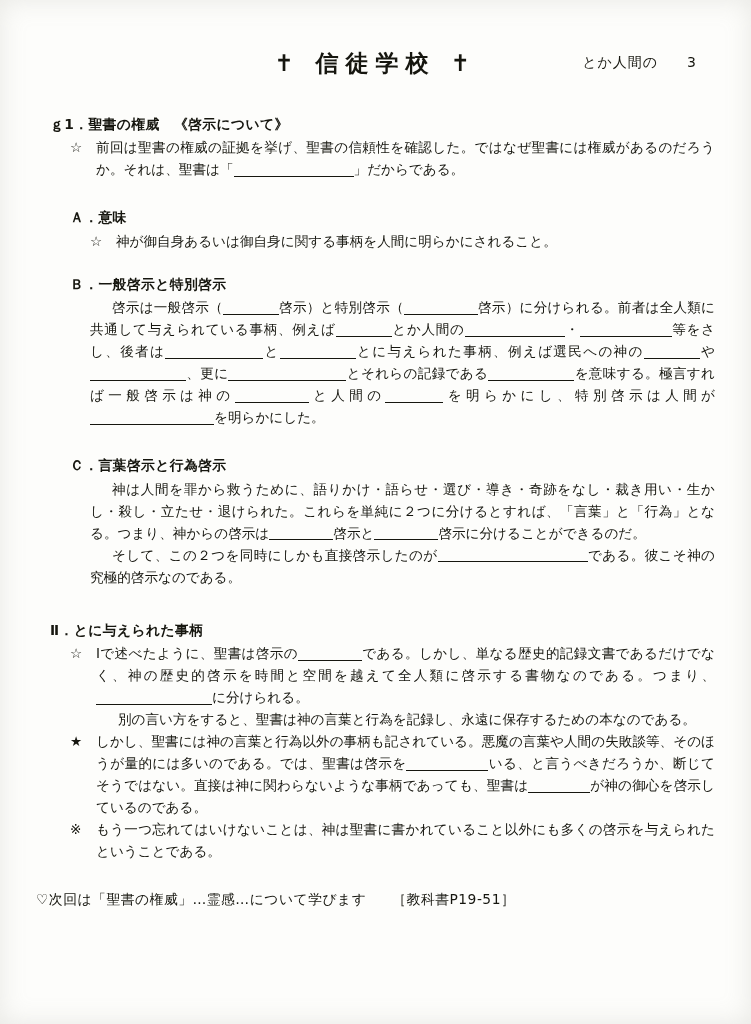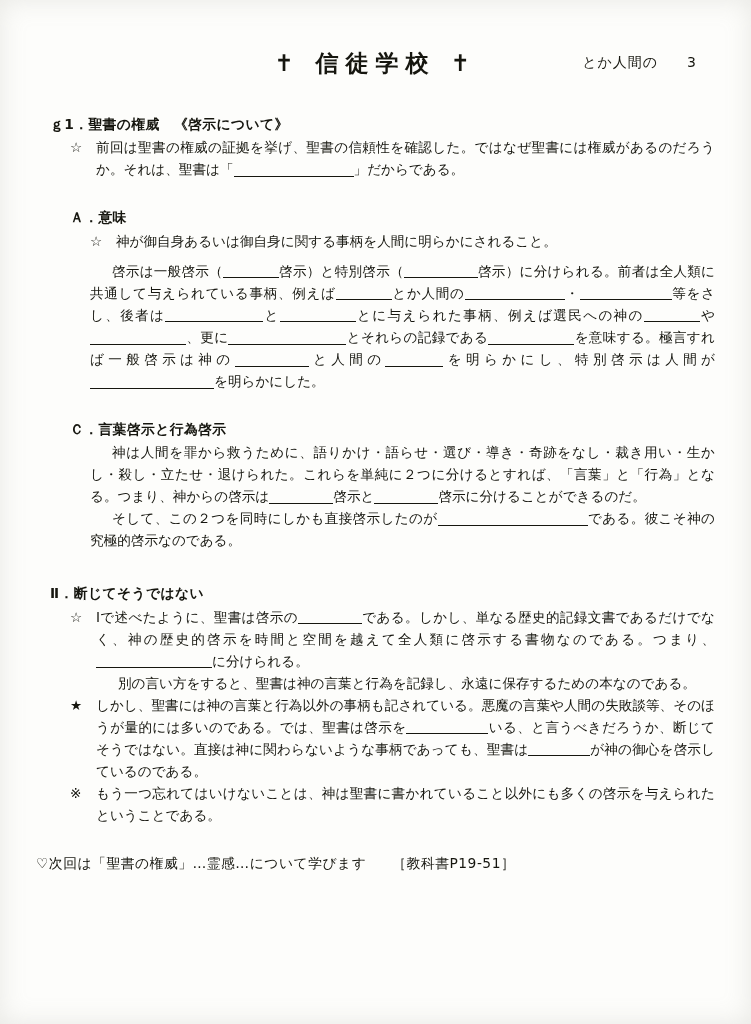--- a/index.html
+++ b/index.html
@@ -149,39 +149,40 @@
       <div class="sec">
 
         <div class="sec-head lv3">Ａ．意味</div>
         <div class="para p-star" style="margin-left:54px">
           <span class="mk">☆</span>
           <span>神が御自身あるいは御自身に関する事柄を人間に明らかにされること。</span>
         </div>
 
         <div class="spacer-sm"></div>
 
+        <div class="sec-head lv3">Ｂ．一般啓示と特別啓示</div>
         <div class="para p-hang">
           <span>啓示は一般啓示（</span><span class="blank" style="width:56px"></span><span>啓示）と特別啓示（</span><span class="blank" style="width:74px"></span><span>啓示）に分けられる。前者は全人類に共通して与えられている事柄、例えば</span><span class="blank" style="width:56px"></span><span>とか人間の</span><span class="blank" style="width:100px"></span><span>・</span><span class="blank" style="width:92px"></span><span>等をさし、後者は</span><span class="blank" style="width:98px"></span><span>と</span><span class="blank" style="width:76px"></span><span>とに与えられた事柄、例えば選民への神の</span><span class="blank" style="width:56px"></span><span>や</span><span class="blank" style="width:96px"></span><span>、更に</span><span class="blank" style="width:118px"></span><span>とそれらの記録である</span><span class="blank" style="width:86px"></span><span>を意味する。極言すれば一般啓示は神の</span><span class="blank" style="width:74px"></span><span>と人間の</span><span class="blank" style="width:58px"></span><span>を明らかにし、特別啓示は人間が</span><span class="blank" style="width:124px"></span><span>を明らかにした。</span>
         </div>
 
         <div class="spacer-md"></div>
 
         <div class="sec-head lv3">Ｃ．言葉啓示と行為啓示</div>
         <div class="para p-hang">
           <span>神は人間を罪から救うために、語りかけ・語らせ・選び・導き・奇跡をなし・裁き用い・生かし・殺し・立たせ・退けられた。これらを単純に２つに分けるとすれば、「言葉」と「行為」となる。つまり、神からの啓示は</span><span class="blank" style="width:64px"></span><span>啓示と</span><span class="blank" style="width:64px"></span><span>啓示に分けることができるのだ。</span>
         </div>
         <div class="para p-hang">
           <span>そして、この２つを同時にしかも直接啓示したのが</span><span class="blank" style="width:150px"></span><span>である。彼こそ神の究極的啓示なのである。</span>
         </div>
       </div>
 
       <div class="spacer-md"></div>
 
       <div class="sec">
-        <div class="sec-head lv2">Ⅱ．断じてそうではない</div>
+        <div class="sec-head lv2">Ⅱ．とに与えられた事柄</div>
 
         <div class="para p-star">
           <span class="mk">☆</span>
           <span>Ⅰで述べたように、聖書は啓示の</span><span class="blank" style="width:64px"></span><span>である。しかし、単なる歴史的記録文書であるだけでなく、神の歴史的啓示を時間と空間を越えて全人類に啓示する書物なのである。つまり、</span><span class="blank" style="width:116px"></span><span>に分けられる。</span>
         </div>
         <div class="para" style="margin-left:60px;text-indent:22px">別の言い方をすると、聖書は神の言葉と行為を記録し、永遠に保存するための本なのである。</div>
 
         <div class="para p-star">
           <span class="mk">★</span>
           <span>しかし、聖書には神の言葉と行為以外の事柄も記されている。悪魔の言葉や人間の失敗談等、そのほうが量的には多いのである。では、聖書は啓示を</span><span class="blank" style="width:82px"></span><span>いる、と言うべきだろうか、断じてそうではない。直接は神に関わらないような事柄であっても、聖書は</span><span class="blank" style="width:62px"></span><span>が神の御心を啓示しているのである。</span>

